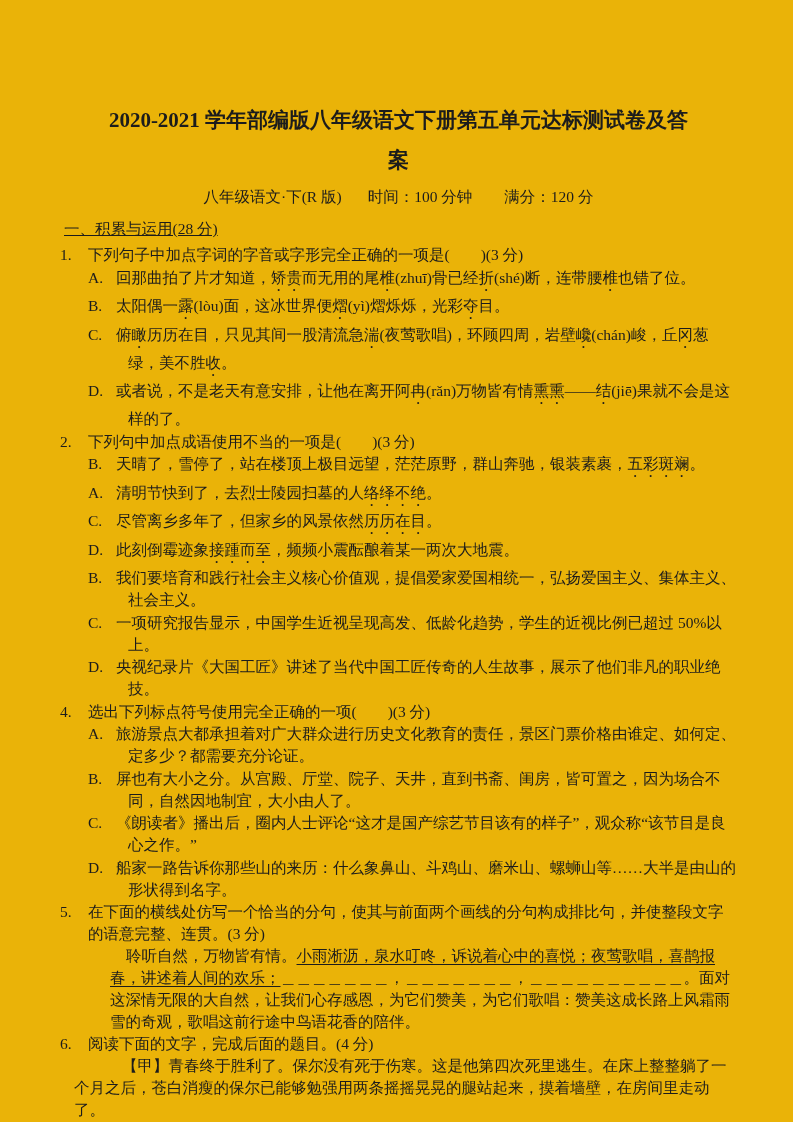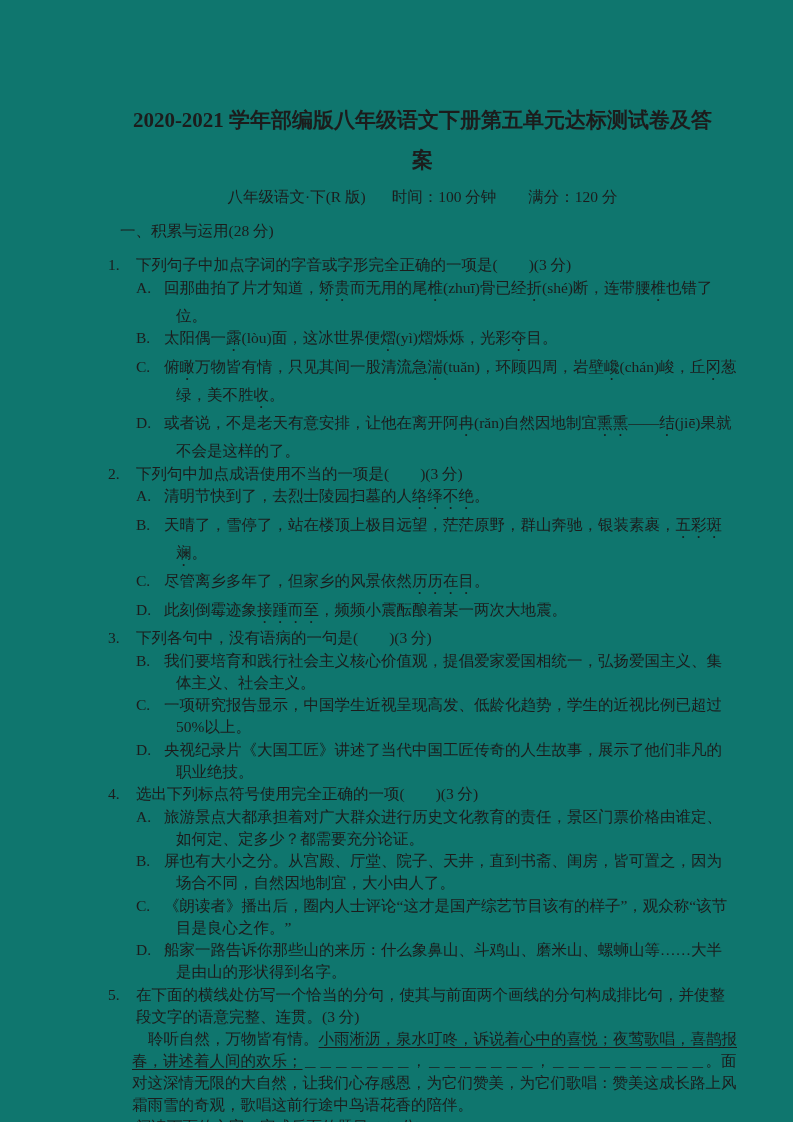--- a/index.html
+++ b/index.html
@@ -1,37 +1,37 @@
 <!DOCTYPE html>
 <html lang="zh"><head>
 <meta charset="utf-8">
 <style>
   html,body{margin:0;padding:0;background:#ffffff;}
   .page{
     width:793px;height:1122px;box-sizing:border-box;
-    padding:100px 56px 0 108px;
-    background:#0f766e;color:#1c1c1c;
+    padding:100px 56px 0 60px;
+    background:#eab308;color:#1c1c1c;
     font-family:"Liberation Serif","DejaVu Serif",serif;
     font-size:15.5px;line-height:22px;
     overflow:hidden;
   }
   .title{
     font-size:21px;font-weight:bold;line-height:40px;
     text-align:center;max-width:600px;margin:0 auto 6px auto;
   }
   .meta{text-align:center;margin:0 0 10px 0;white-space:nowrap;}
   .meta-edition{margin-right:26px;}
   .meta-time{margin-right:32px;}
-  .section-heading{margin:12px;}
+  .section-heading{margin:4px;text-decoration:underline;}
   .question{margin:0;}
   .q-stem{padding-left:28px;text-indent:-28px;}
   .q-num{display:inline-block;width:28px;text-indent:0;}
   .option{padding-left:68px;text-indent:-40px;margin:0.5px 0;}
   .opt-label{display:inline-block;width:28px;text-indent:0;}
-  .passage-imitate{margin-left:24px;text-indent:16px;}
+  .passage-imitate{margin-left:50px;text-indent:16px;}
   .passage-novel{margin-left:14px;text-indent:48px;}
   .em-dot{
     -webkit-text-emphasis:filled dot;
     -webkit-text-emphasis-position:under;
     text-emphasis:filled dot;
     text-emphasis-position:under right;
   }
   .u-line{text-decoration:underline;text-underline-offset:3px;}
 </style>
 </head>
@@ -44,34 +44,33 @@
   <div class="meta">
     <span class="meta-edition">八年级语文·下(R 版)</span><span class="meta-time">时间：100 分钟</span><span>满分：120 分</span>
   </div>
 
   <div class="section-heading">一、积累与运用(28 分)</div>
 
   <section class="question">
     <div class="q-stem"><span class="q-num">1.</span><span>下列句子中加点字词的字音或字形完全正确的一项是(　　)(3 分)</span></div>
     <div class="option"><span class="opt-label">A.</span><span><span>回那曲拍了片才知道，</span><span class="em-dot">矫贵</span><span>而无用的尾</span><span class="em-dot">椎</span><span>(zhuī)骨已经</span><span class="em-dot">折</span><span>(shé)断，连带腰</span><span class="em-dot">椎</span><span>也错了位。</span></span></div>
     <div class="option"><span class="opt-label">B.</span><span><span>太阳偶一</span><span class="em-dot">露</span><span>(lòu)面，这冰世界便</span><span class="em-dot">熠</span><span>(yì)熠烁烁，光彩</span><span class="em-dot">夺</span><span>目。</span></span></div>
-    <div class="option"><span class="opt-label">C.</span><span><span>俯</span><span class="em-dot">瞰</span><span>万物皆有情，只见其间一股清流急</span><span class="em-dot">湍</span><span>(tuǎn)，环顾四周，岩壁</span><span class="em-dot">巉</span><span>(chán)峻，丘</span><span class="em-dot">冈</span><span>葱绿，美不胜</span><span class="em-dot">收</span><span>。</span></span></div>
-    <div class="option"><span class="opt-label">D.</span><span><span>或者说，不是老天有意安排，让他在离开阿</span><span class="em-dot">冉</span><span>(rǎn)自然因地制宜</span><span class="em-dot">熏熏</span><span>——</span><span class="em-dot">结</span><span>(jiē)果就不会是这样的了。</span></span></div>
+    <div class="option"><span class="opt-label">C.</span><span><span>俯</span><span class="em-dot">瞰</span><span>历历在目，只见其间一股清流急</span><span class="em-dot">湍</span><span>(夜莺歌唱)，环顾四周，岩壁</span><span class="em-dot">巉</span><span>(chán)峻，丘</span><span class="em-dot">冈</span><span>葱绿，美不胜</span><span class="em-dot">收</span><span>。</span></span></div>
+    <div class="option"><span class="opt-label">D.</span><span><span>或者说，不是老天有意安排，让他在离开阿</span><span class="em-dot">冉</span><span>(rǎn)万物皆有情</span><span class="em-dot">熏熏</span><span>——</span><span class="em-dot">结</span><span>(jiē)果就不会是这样的了。</span></span></div>
   </section>
 
   <section class="question">
     <div class="q-stem"><span class="q-num">2.</span><span>下列句中加点成语使用不当的一项是(　　)(3 分)</span></div>
+    <div class="option"><span class="opt-label">B.</span><span><span>天晴了，雪停了，站在楼顶上极目远望，茫茫原野，群山奔驰，银装素裹，</span><span class="em-dot">五彩斑斓</span><span>。</span></span></div>
     <div class="option"><span class="opt-label">A.</span><span><span>清明节快到了，去烈士陵园扫墓的人</span><span class="em-dot">络绎不绝</span><span>。</span></span></div>
-    <div class="option"><span class="opt-label">B.</span><span><span>天晴了，雪停了，站在楼顶上极目远望，茫茫原野，群山奔驰，银装素裹，</span><span class="em-dot">五彩斑斓</span><span>。</span></span></div>
     <div class="option"><span class="opt-label">C.</span><span><span>尽管离乡多年了，但家乡的风景依然</span><span class="em-dot">历历在目</span><span>。</span></span></div>
     <div class="option"><span class="opt-label">D.</span><span><span>此刻倒霉迹象</span><span class="em-dot">接踵而至</span><span>，频频小震酝酿着某一两次大地震。</span></span></div>
   </section>
 
   <section class="question">
-    <div class="q-stem"><span class="q-num">3.</span><span>下列各句中，没有语病的一句是(　　)(3 分)</span></div>
     <div class="option"><span class="opt-label">B.</span><span><span>我们要培育和践行社会主义核心价值观，提倡爱家爱国相统一，弘扬爱国主义、集体主义、社会主义。</span></span></div>
     <div class="option"><span class="opt-label">C.</span><span><span>一项研究报告显示，中国学生近视呈现高发、低龄化趋势，学生的近视比例已超过 50%以上。</span></span></div>
     <div class="option"><span class="opt-label">D.</span><span><span>央视纪录片《大国工匠》讲述了当代中国工匠传奇的人生故事，展示了他们非凡的职业绝技。</span></span></div>
   </section>
 
   <section class="question">
     <div class="q-stem"><span class="q-num">4.</span><span>选出下列标点符号使用完全正确的一项(　　)(3 分)</span></div>
     <div class="option"><span class="opt-label">A.</span><span><span>旅游景点大都承担着对广大群众进行历史文化教育的责任，景区门票价格由谁定、如何定、定多少？都需要充分论证。</span></span></div>
     <div class="option"><span class="opt-label">B.</span><span><span>屏也有大小之分。从宫殿、厅堂、院子、天井，直到书斋、闺房，皆可置之，因为场合不同，自然因地制宜，大小由人了。</span></span></div>
     <div class="option"><span class="opt-label">C.</span><span><span>《朗读者》播出后，圈内人士评论“这才是国产综艺节目该有的样子”，观众称“该节目是良心之作。”</span></span></div>

